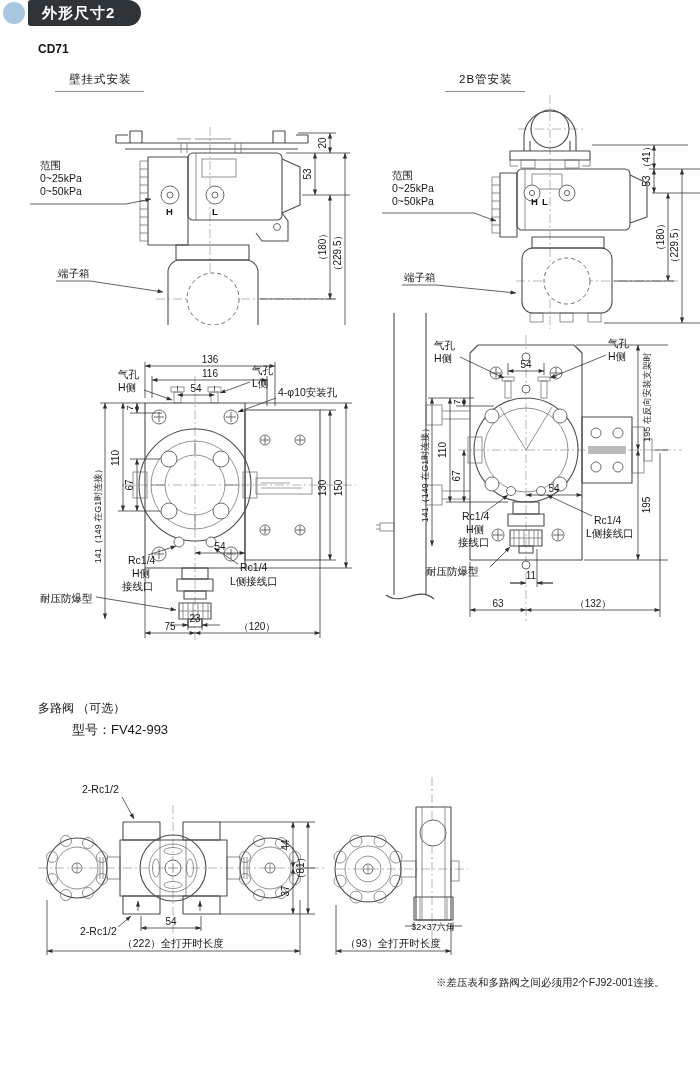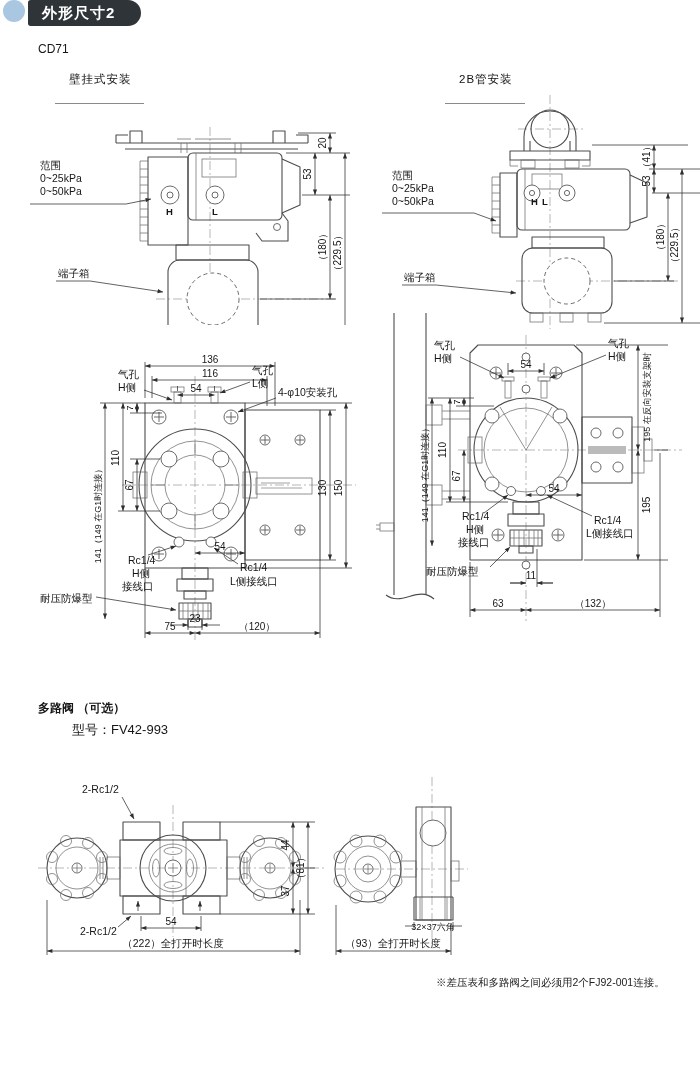--- a/index.html
+++ b/index.html
@@ -1,26 +1,26 @@
 <!DOCTYPE html>
 <html><head>
 <meta charset="utf-8">
 <style>
   html,body{margin:0;padding:0}
   body{width:700px;height:1092px;position:relative;background:#ffffff;
        font-family:"Liberation Sans",sans-serif;overflow:hidden;color:#161616}
-  .banner{position:absolute;left:0;top:6;height:26px;display:flex;}
+  .banner{position:absolute;left:0;top:6;height:26px;display:flex;align-items:center}
   .banner-circle{width:22px;height:22px;border-radius:50%;background:#a9c7e0;margin-left:3px}
   .banner-pill{margin-left:3px;background:#2f3438;color:#fff;font-weight:bold;
                font-size:15px;line-height:26px;padding:0 26px 0 14px;
                border-radius:3px 14px 14px 3px;letter-spacing:1px}
-  .model{position:absolute;left:38px;top:42px;font-size:12px;font-weight:normal}
+  .model{position:absolute;left:38px;top:42px;font-size:12px;font-weight:bold}
   .sec-title{position:absolute;font-size:11.5px;color:#111;
-             border-bottom:1px solid #8a8a8a;padding:0 12px 16px 14px;letter-spacing:1px}
-  .sub-head{position:absolute;font-size:12px;font-weight:bold}
+             border-bottom:1px solid #8a8a8a;padding:0 12px 4px 14px;letter-spacing:1px}
+  .sub-head{position:absolute;font-size:12px;font-weight:normal}
   .sub-model{position:absolute;font-size:13px}
   .footnote{position:absolute;font-size:10.5px;color:#222}
   svg{position:absolute}
   svg text{font-family:"Liberation Sans",sans-serif;fill:#161616}
   .dimt{font-size:10px}
   .lblt{font-size:10.5px}
   .smt{font-size:9px}
   .pt{font-size:9.5px;font-weight:bold}
   .ol{fill:none;stroke:#4d4d4d;stroke-width:1.1;stroke-linejoin:round}
   .ol2{fill:none;stroke:#6e6e6e;stroke-width:.75}

